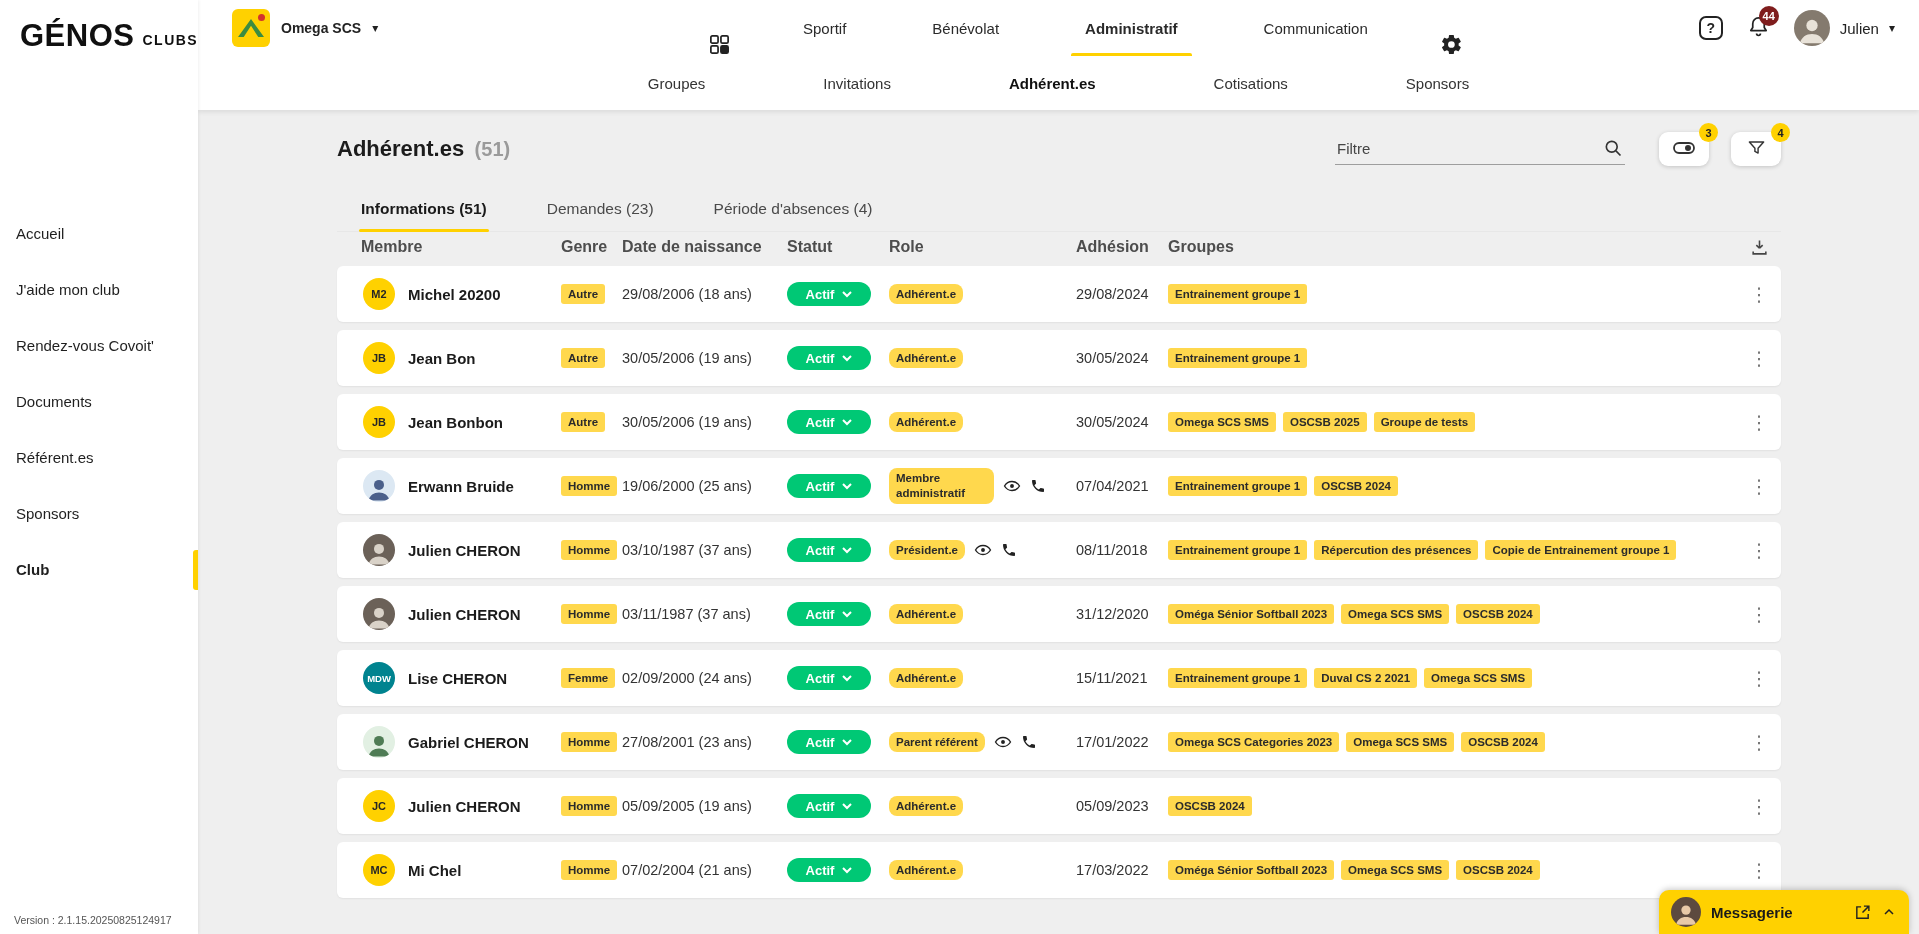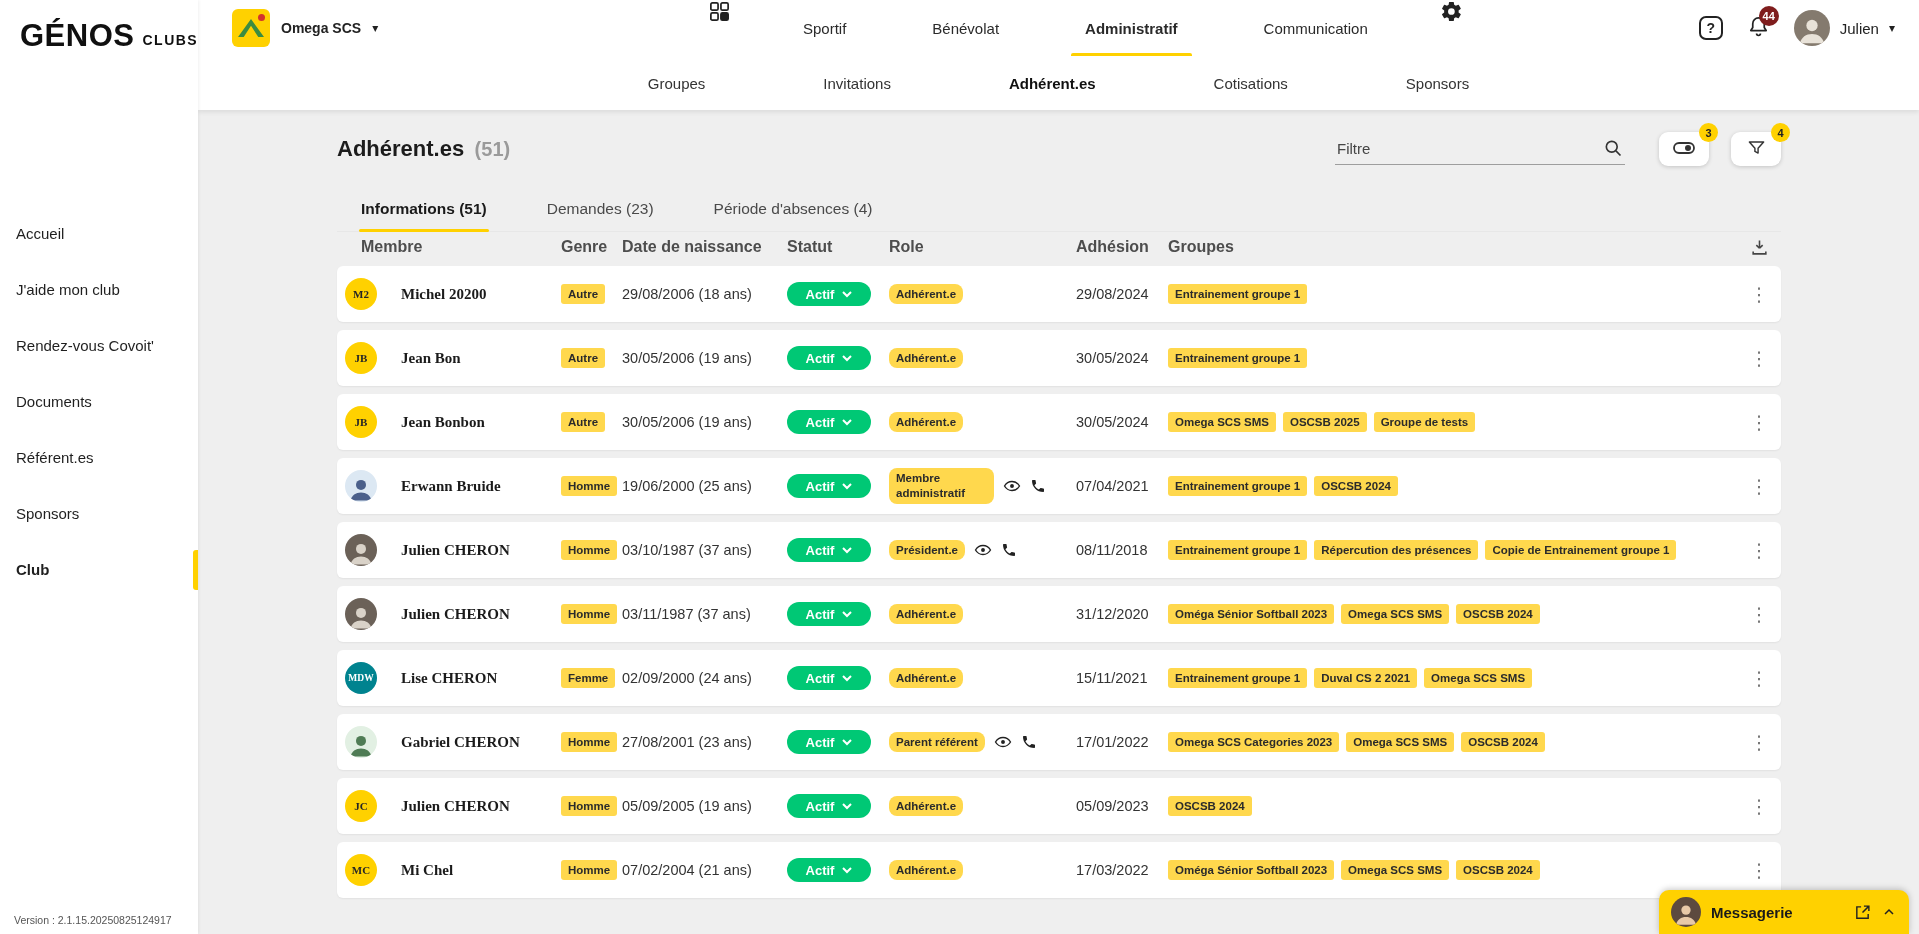--- a/index.html
+++ b/index.html
@@ -22,21 +22,21 @@
   
   .main { flex:1; display:flex; flex-direction:column; min-width:0; }
   .header { background:#fff; box-shadow:0 2px 5px rgba(0,0,0,.09); position:relative; z-index:4; }
   .topbar { height:56px; display:flex; align-items:center; padding:0 24px 0 34px; }
   .club-selector { display:flex; align-items:center; gap:11px; cursor:pointer; width:240px; }
   .club-logo { width:38px; height:38px; border-radius:6px; background:#ffd100; position:relative; overflow:hidden; flex-shrink:0; }
   .club-logo::before { content:""; position:absolute; left:6px; top:10px; width:26px; height:18px; background:#3c8c40; clip-path:polygon(0 100%,50% 0,100% 100%,78% 100%,50% 38%,22% 100%); }
   .club-logo::after { content:""; position:absolute; right:5px; top:5px; width:7px; height:7px; border-radius:50%; background:#d3342c; }
   .club-name { font-size:14px; font-weight:600; color:#222; }
   .caret { font-size:12px; color:#222; }
-  .top-center { flex:1; display:flex; align-items:flex-start; justify-content:center; gap:58px; height:100%; }
+  .top-center { flex:1; display:flex; align-items:flex-end; justify-content:center; gap:58px; height:100%; }
   .topnav { display:flex; align-items:center; gap:58px; height:100%; }
   .nav-item { position:relative; height:100%; display:flex; align-items:center; padding:0 14px; font-size:15px; color:#2a2a2a; cursor:pointer; }
   .nav-item.active { font-weight:700; }
   .nav-item.active::after { content:""; position:absolute; left:0; right:0; bottom:0; height:3px; background:#ffd100; border-radius:2px 2px 0 0; }
   .hicon { display:flex; align-items:center; cursor:pointer; }
   .top-right { display:flex; align-items:center; gap:24px; }
   .help-box { width:24px; height:24px; border:2px solid #222; border-radius:7px; font-size:14px; font-weight:700; display:flex; align-items:center; justify-content:center; cursor:pointer; }
   .bell-wrap { position:relative; cursor:pointer; }
   .notif-badge { position:absolute; top:-9px; right:-9px; min-width:20px; height:20px; padding:0 4px; border-radius:10px; background:#7f1d1d; color:#fff; font-size:11px; font-weight:700; display:flex; align-items:center; justify-content:center; }
   .user-menu { display:flex; align-items:center; gap:10px; cursor:pointer; }
@@ -65,21 +65,21 @@
   .tab.active { color:#1a1a1a; font-weight:700; }
   .tab.active::after { content:""; position:absolute; left:0; right:0; bottom:-1px; height:3px; background:#ffd100; border-radius:2px; }
 
   .grid-row { display:grid; grid-template-columns:224px 61px 165px 102px 187px 92px 1fr 44px; align-items:center; }
   .thead { margin-top:0; height:30px; color:#4d4d4d; font-size:16px; font-weight:700; }
   .thead .th:first-child { padding-left:24px; }
   .th-download { display:flex; justify-content:center; cursor:pointer; }
 
   .rows { margin-top:4px; display:flex; flex-direction:column; gap:8px; }
   .row { background:#fff; border-radius:6px; height:56px; box-shadow:0 1px 2px rgba(0,0,0,.06); cursor:pointer; }
-  .cell-member { display:flex; align-items:center; gap:24px; padding-left:8px; overflow:hidden;font-family:Liberation Serif, serif; }
+  .cell-member { display:flex; align-items:center; gap:13px; padding-left:26px; overflow:hidden; }
   .avatar { width:32px; height:32px; border-radius:50%; display:flex; align-items:center; justify-content:center; font-weight:700; font-size:11px; flex-shrink:0; overflow:hidden; }
   .avatar svg { margin-bottom:-4px; }
   .member-name { font-size:15px; font-weight:700; color:#1b1b1b; white-space:nowrap; }
   .badge { display:inline-block; background:#ffd84d; color:#2b2b2b; font-size:11.5px; font-weight:600; padding:3px 7px; border-radius:3px; line-height:1.3; }
   .cell-role { display:flex; align-items:center; gap:9px; padding-right:6px; }
   .role-badge { max-width:105px;border-radius:8px; }
   .contact-icon { display:flex; align-items:center; }
   .status-pill { width:84px; height:24px; background:#00c875; border-radius:13px; color:#fff; display:flex; align-items:center; justify-content:center; gap:8px; font-size:13px; font-weight:700; cursor:pointer; }
   .cell-date, .cell-adhesion { font-size:14.5px; color:#333; white-space:nowrap; }
   .cell-groups { display:flex; gap:7px; flex-wrap:wrap; align-items:center; }

